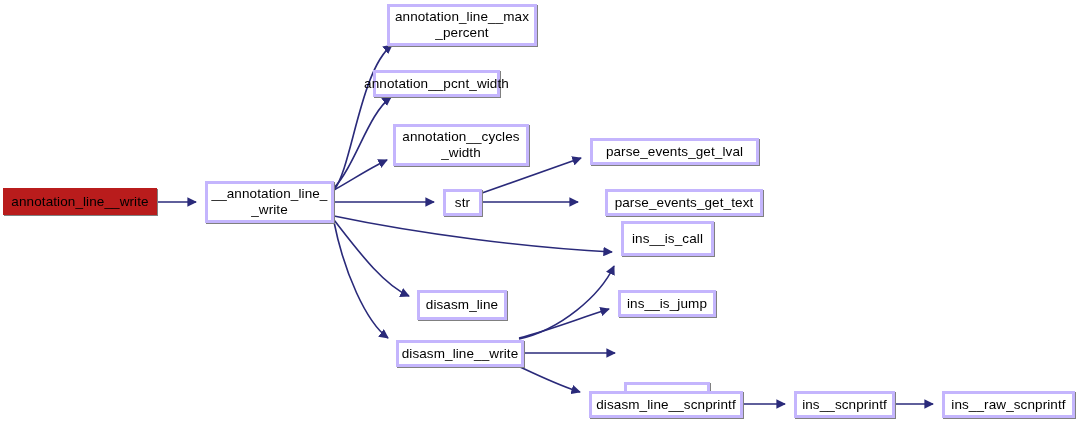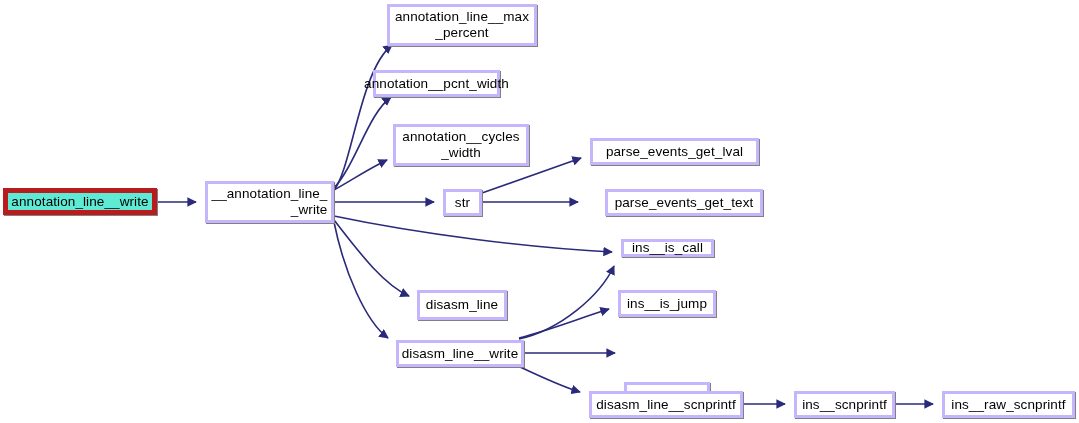--- a/index.html
+++ b/index.html
@@ -35,22 +35,22 @@
     justify-content: center;
     text-align: center;
     font-size: 13.5px;
     line-height: 16px;
     letter-spacing: 0.1px;
     white-space: pre-line;
     box-shadow: 1px 1px 0 0 #808080;
     z-index: 2;
   }
   .node.highlight {
-    background: #5eead4;
-    border: 5px solid #b91c1c;
+    background: #b91c1c;
+    border: 7px solid #b91c1c;
   }
 </style>
 </head>
 <body>
 
 <div id="canvas">
   <svg id="edges" viewBox="0 0 1079 423" xmlns="http://www.w3.org/2000/svg">
     <defs>
       <marker id="arrow" viewBox="0 0 10 10" refX="9" refY="5" markerWidth="6" markerHeight="6" orient="auto-start-reverse">
         <path d="M 0 0 L 10 5 L 0 10 z" fill="#2a2a7a"></path>
@@ -70,31 +70,31 @@
         <path d="M519,339 C560,330 600,296 614,266" fill="none" stroke="#2a2a7a" stroke-width="1.6" marker-end="url(#arrow)"></path>
         <path d="M519,338 C550,330 580,318 609,309" fill="none" stroke="#2a2a7a" stroke-width="1.6" marker-end="url(#arrow)"></path>
         <path d="M524,353 L615,353" fill="none" stroke="#2a2a7a" stroke-width="1.6" marker-end="url(#arrow)"></path>
         <path d="M520,367 C540,376 560,386 580,392" fill="none" stroke="#2a2a7a" stroke-width="1.6" marker-end="url(#arrow)"></path>
         <path d="M743,404 L785,404" fill="none" stroke="#2a2a7a" stroke-width="1.6" marker-end="url(#arrow)"></path>
         <path d="M895,404 L933,404" fill="none" stroke="#2a2a7a" stroke-width="1.6" marker-end="url(#arrow)"></path>
       </g>
   </svg>
   <div id="node-layer">
       <div class="node highlight" style="left: 3px; top: 188px; width: 154px; height: 27px;">annotation_line__write</div>
-      <div class="node" style="left: 205px; top: 181px; width: 129px; height: 42px; text-align: right;">__annotation_line_
+      <div class="node" style="left: 205px; top: 181px; width: 129px; height: 42px;">__annotation_line_
 _write</div>
       <div class="node" style="left: 387px; top: 4px; width: 150px; height: 42px;">annotation_line__max
 _percent</div>
       <div class="node" style="left: 373px; top: 70px; width: 127px; height: 27px;">annotation__pcnt_width</div>
       <div class="node" style="left: 393px; top: 124px; width: 136px; height: 42px;">annotation__cycles
 _width</div>
       <div class="node" style="left: 443px; top: 189px; width: 39px; height: 27px;">str</div>
       <div class="node" style="left: 590px; top: 138px; width: 169px; height: 27px;">parse_events_get_lval</div>
       <div class="node" style="left: 587px; top: 189px; width: 158px; height: 27px; margin-left: 18px;">parse_events_get_text</div>
-      <div class="node" style="left: 621px; top: 239px; width: 93px; height: 18px;">ins__is_call</div>
+      <div class="node" style="left: 621px; top: 221px; width: 93px; height: 35px;">ins__is_call</div>
       <div class="node" style="left: 618px; top: 290px; width: 98px; height: 27px;">ins__is_jump</div>
       <div class="node" style="left: 624px; top: 340px; width: 86px; height: 27px; margin-top: 42px;">ins__is_ret</div>
       <div class="node" style="left: 417px; top: 290px; width: 90px; height: 30px;">disasm_line</div>
       <div class="node" style="left: 396px; top: 340px; width: 128px; height: 27px;">disasm_line__write</div>
       <div class="node" style="left: 589px; top: 391px; width: 154px; height: 27px;">disasm_line__scnprintf</div>
       <div class="node" style="left: 794px; top: 391px; width: 101px; height: 27px;">ins__scnprintf</div>
       <div class="node" style="left: 942px; top: 391px; width: 133px; height: 27px;">ins__raw_scnprintf</div>
     </div>
 </div>
 

